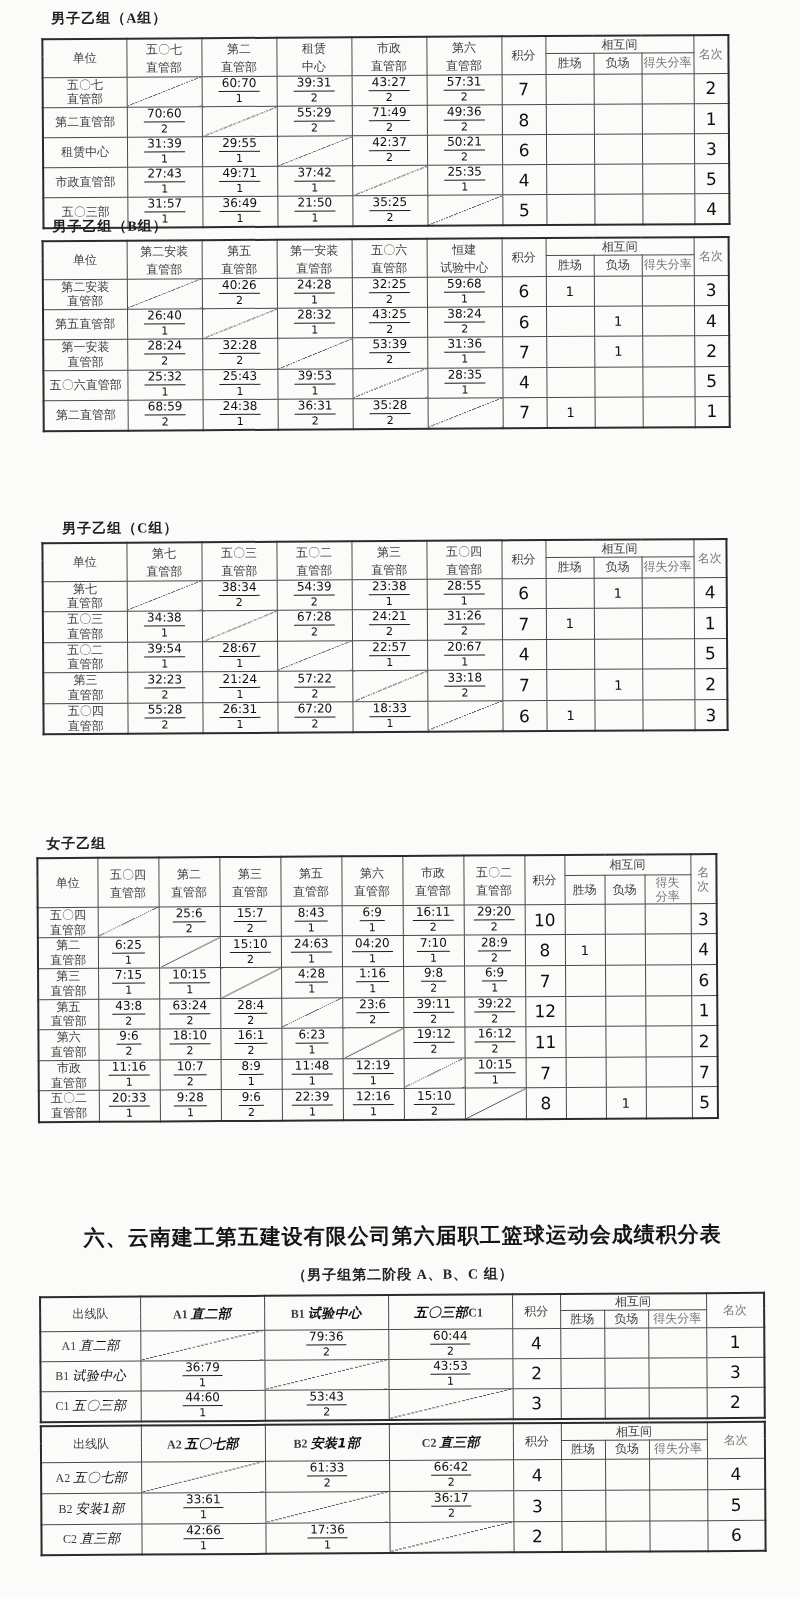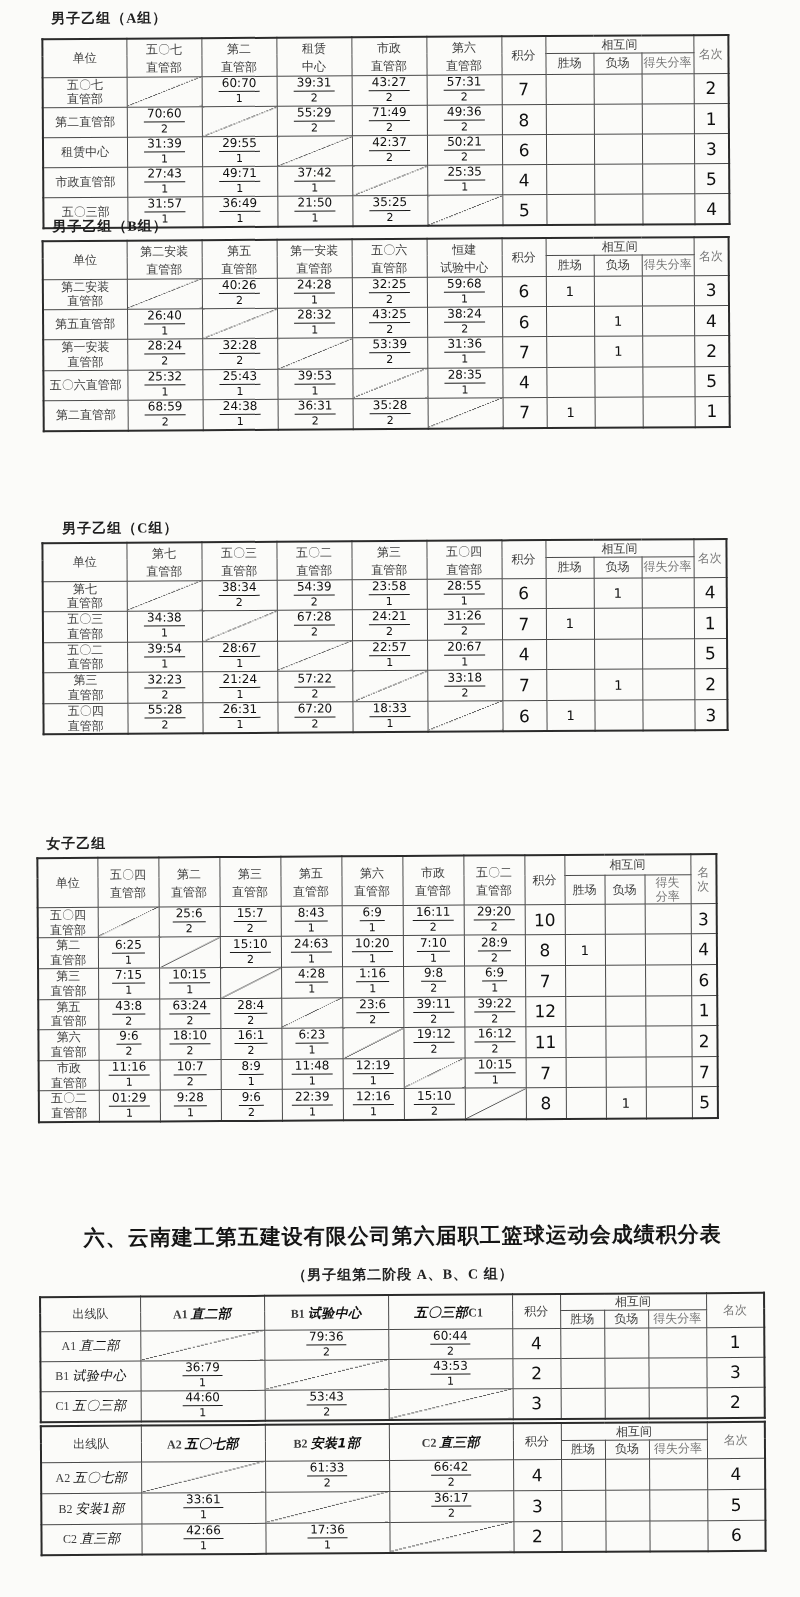--- a/index.html
+++ b/index.html
@@ -317,21 +317,21 @@
               <th class="print faint">得失分率</th>
             </tr>
           </thead>
           <tbody>
             <tr style="height: 27px;">
               <td class="unitcell"><span class="print">第七
 直管部</span></td>
               <td class="diag"></td>
               <td><div class="score hw"><span class="s">38:34</span><span class="n">2</span></div></td>
               <td><div class="score hw"><span class="s">54:39</span><span class="n">2</span></div></td>
-              <td><div class="score hw"><span class="s">23:58</span><span class="n">1</span></div></td>
+              <td><div class="score hw"><span class="s">23:38</span><span class="n">1</span></div></td>
               <td><div class="score hw"><span class="s">28:55</span><span class="n">1</span></div></td>
               <td class="hw bigdigit">6</td>
               <td class="hw smalldigit"></td>
               <td class="hw smalldigit">1</td>
               <td class="hw smalldigit"></td>
               <td class="hw bigdigit">4</td>
             </tr>
             <tr style="height: 27px;">
               <td class="unitcell"><span class="print">五〇三
 直管部</span></td>
@@ -456,21 +456,21 @@
               <td class="hw smalldigit"></td>
               <td class="hw bigdigit">3</td>
             </tr>
             <tr style="height: 29px;">
               <td class="unitcell"><span class="print">第二
 直管部</span></td>
               <td><div class="score hw"><span class="s">6:25</span><span class="n">1</span></div></td>
               <td class="diag"></td>
               <td><div class="score hw"><span class="s">15:10</span><span class="n">2</span></div></td>
               <td><div class="score hw"><span class="s">24:63</span><span class="n">1</span></div></td>
-              <td><div class="score hw"><span class="s">10:20</span><span class="n">1</span></div></td>
+              <td><div class="score hw"><span class="s">04:20</span><span class="n">1</span></div></td>
               <td><div class="score hw"><span class="s">7:10</span><span class="n">1</span></div></td>
               <td><div class="score hw"><span class="s">28:9</span><span class="n">2</span></div></td>
               <td class="hw bigdigit">8</td>
               <td class="hw smalldigit">1</td>
               <td class="hw smalldigit"></td>
               <td class="hw smalldigit"></td>
               <td class="hw bigdigit">4</td>
             </tr>
             <tr style="height: 29px;">
               <td class="unitcell"><span class="print">第三
@@ -532,21 +532,21 @@
               <td><div class="score hw"><span class="s">10:15</span><span class="n">1</span></div></td>
               <td class="hw bigdigit">7</td>
               <td class="hw smalldigit"></td>
               <td class="hw smalldigit"></td>
               <td class="hw smalldigit"></td>
               <td class="hw bigdigit">7</td>
             </tr>
             <tr style="height: 29px;">
               <td class="unitcell"><span class="print">五〇二
 直管部</span></td>
-              <td><div class="score hw"><span class="s">01:29</span><span class="n">1</span></div></td>
+              <td><div class="score hw"><span class="s">20:33</span><span class="n">1</span></div></td>
               <td><div class="score hw"><span class="s">9:28</span><span class="n">1</span></div></td>
               <td><div class="score hw"><span class="s">9:6</span><span class="n">2</span></div></td>
               <td><div class="score hw"><span class="s">22:39</span><span class="n">1</span></div></td>
               <td><div class="score hw"><span class="s">12:16</span><span class="n">1</span></div></td>
               <td><div class="score hw"><span class="s">15:10</span><span class="n">2</span></div></td>
               <td class="diag"></td>
               <td class="hw bigdigit">8</td>
               <td class="hw smalldigit"></td>
               <td class="hw smalldigit">1</td>
               <td class="hw smalldigit"></td>

